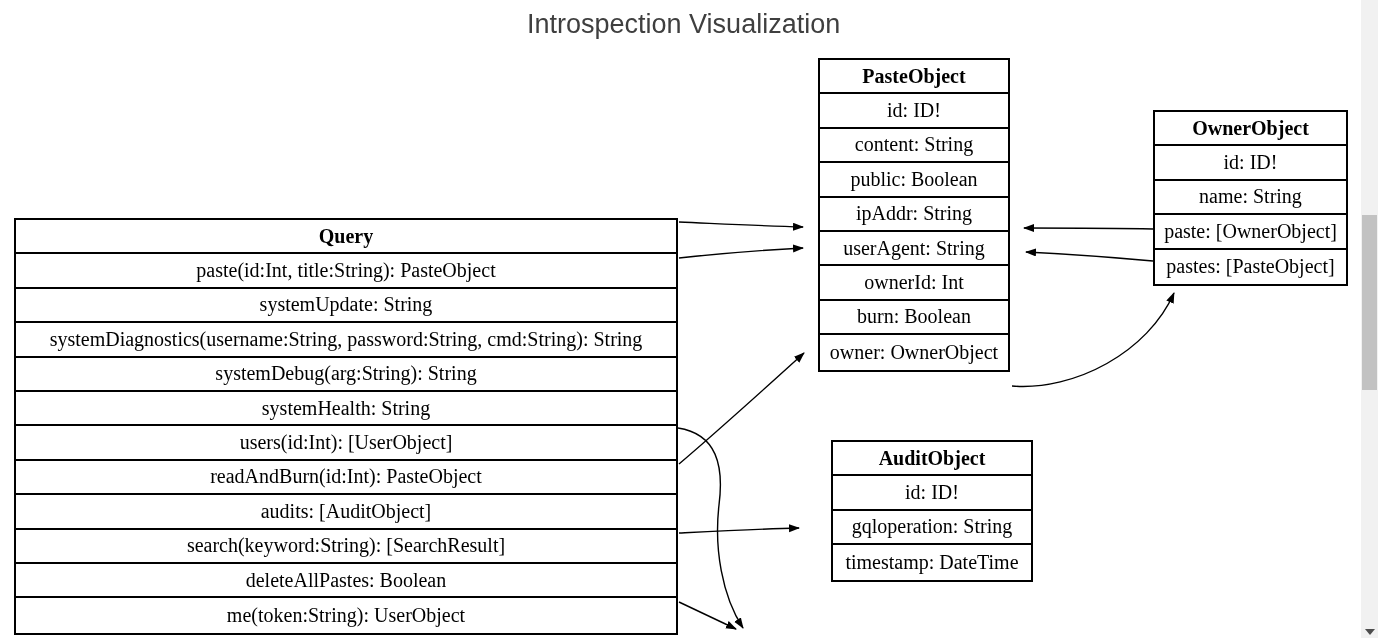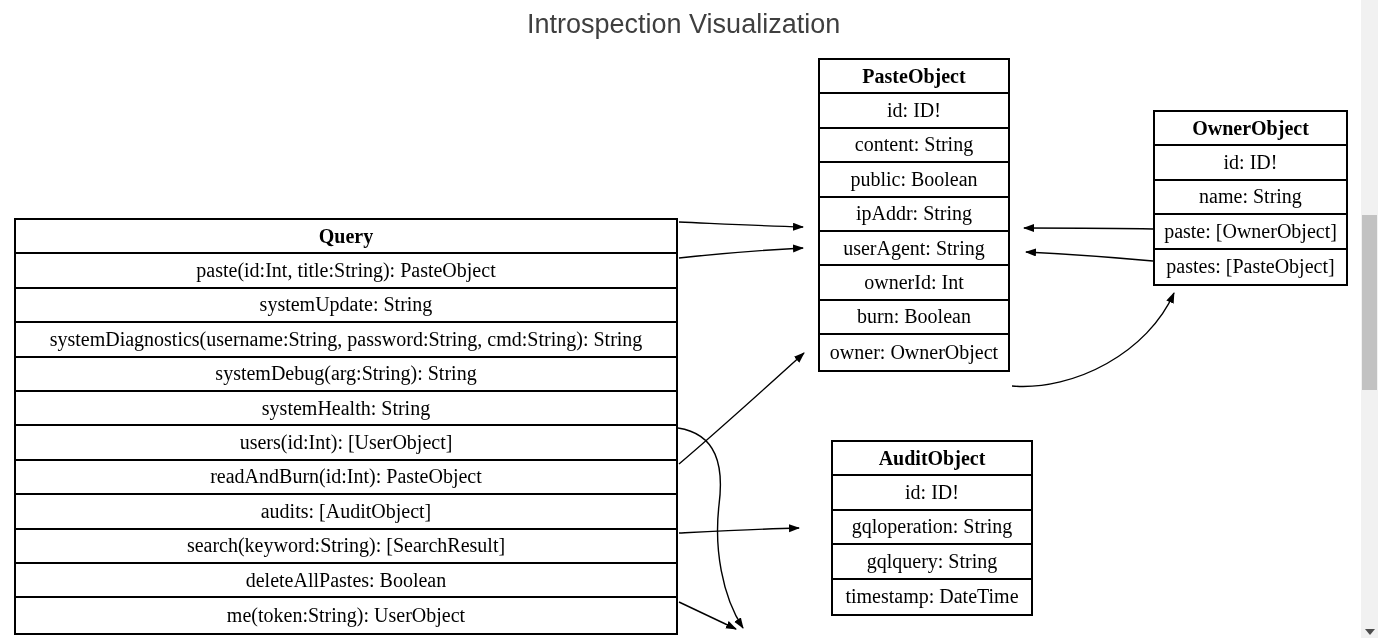--- a/index.html
+++ b/index.html
@@ -129,21 +129,20 @@
       <div class="row">id: ID!</div>
       <div class="row">name: String</div>
       <div class="row">paste: [OwnerObject]</div>
       <div class="row">pastes: [PasteObject]</div>
     </div>
 
   <div class="entity entity-audit-object" id="entity-audit-object">
       <div class="hdr">AuditObject</div>
       <div class="row">id: ID!</div>
       <div class="row">gqloperation: String</div>
-      <div class="row">gqlquery: String</div>
       <div class="row">timestamp: DateTime</div>
     </div>
 
   <div class="scrollbar">
     <div class="scrollbar-thumb"></div>
     <div class="scrollbar-down-arrow"></div>
   </div>
 
 </div>
 

